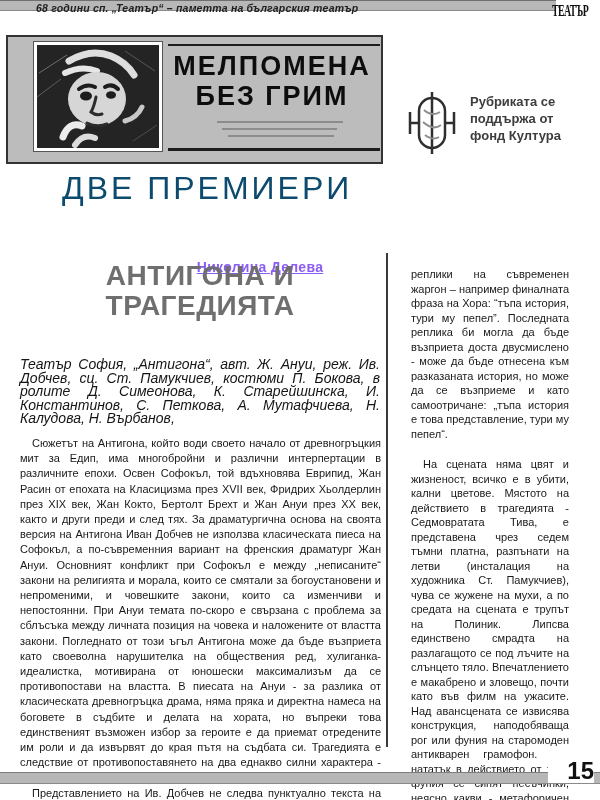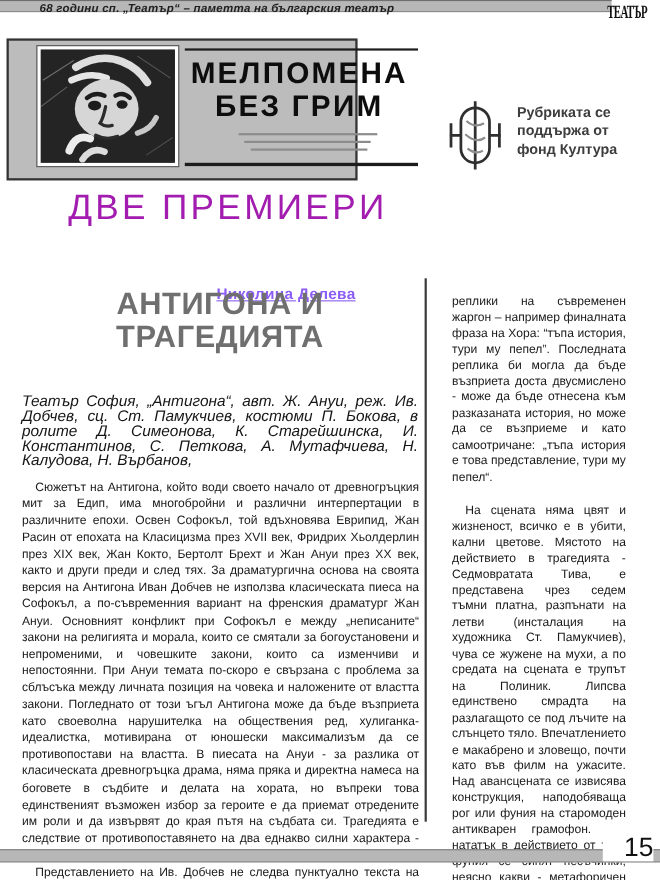--- a/index.html
+++ b/index.html
@@ -14,40 +14,40 @@
   .top-strip{left:0;top:7;width:556px;height:9px;background:#b7b7b7;
     border-top:1px solid #6f6f6f;border-bottom:1px solid #8a8a8a;}
   .tagline{left:36px;top:2px;font-size:10.5px;font-style:italic;font-weight:bold;
     color:#1f1f1f;letter-spacing:0.2px;white-space:nowrap;}
   .mag-logo{left:552px;top:1px;width:46px;text-align:center;
     font-family:"Liberation Serif","DejaVu Serif",serif;font-weight:bold;
     font-size:17px;color:#111;transform:scaleX(0.58);transform-origin:left top;
     letter-spacing:-1px;white-space:nowrap;}
 
   
-  .banner{left:6px;top:35px;width:319px;height:129px;background:#bcbcbc;
+  .banner{left:6px;top:35px;width:377px;height:129px;background:#bcbcbc;
     border:2px solid #333;box-sizing:border-box;}
   .photo{left:26px;top:5px;width:122px;height:103px;border:3px solid #fff;
     box-shadow:0 0 0 1px #555;background:#242424;overflow:hidden;}
   .rule-dark-top{left:160px;top:7px;width:212px;height:2px;background:#1c1c1c;}
   .rule-dark-bottom{left:160px;top:111px;width:212px;height:3px;background:#1c1c1c;}
   .banner-title{left:150px;top:14px;width:228px;text-align:center;
     font-size:27px;line-height:30px;font-weight:800;color:#0d0d0d;letter-spacing:2px;}
   .gline{height:2px;background:#8c8c8c;}
   .g1{left:209px;top:84px;width:126px;}
   .g2{left:214px;top:91px;width:115px;}
   .g3{left:220px;top:98px;width:106px;}
 
   
   .sponsor-emblem{left:408px;top:90px;width:48px;height:66px;}
   .sponsor-text{left:470px;top:93px;width:112px;font-size:13px;line-height:17px;
     font-weight:bold;color:#3d3d3d;}
 
   
-  .section-title{left:62px;top:170px;font-size:32px;color:#a21caf;
+  .section-title{left:62px;top:170px;font-size:32px;color:#0c4a6e;
     letter-spacing:3px;font-weight:400;white-space:nowrap;}
   .author{left:175px;top:214px;width:170px;text-align:center;font-size:14px;
     font-weight:bold;color:#8b5cf6;text-decoration:underline;letter-spacing:0.3px;margin-top:45px;}
 
   
   .art-title{left:20px;top:261px;width:360px;text-align:center;
     font-size:28px;line-height:30px;font-weight:800;color:#6f6f6f;letter-spacing:0.5px;}
   .credits{left:20px;top:358px;width:360px;font-size:14px;line-height:13.5px;
     font-style:italic;color:#151515;text-align:justify;}
   .left-col{left:20px;top:436px;width:361px;font-size:11px;line-height:15.2px;
@@ -57,21 +57,21 @@
   .right-col{left:395px;top:251px;width:190px;font-size:11px;line-height:14.5px;
     text-align:justify;color:#191919;}
   .right-col p{margin:16px;}
   .right-col p.indent{text-indent:12px;}
 
   
   .bottom-bar{left:0;top:772px;width:600px;height:10px;background:#b7b7b7;
     border-top:1px solid #7d7d7d;border-bottom:1px solid #8a8a8a;}
   .pagenum-box{left:548px;top:748px;width:46px;height:35px;background:#ffffff;
     display:flex;align-items:flex-end;justify-content:flex-end;}
-  .pagenum{font-size:24px;font-weight:normal;color:#111;line-height:1;}
+  .pagenum{font-size:24px;font-weight:bold;color:#111;line-height:1;}
 </style>
 </head>
 <body>
 
 <div class="abs top-strip"></div>
 <div class="abs tagline">68 години сп. „Театър“ – паметта на българския театър</div>
 <div class="abs mag-logo">ТЕАТЪР</div>
 
 <div class="abs banner">
   <div class="abs photo">

